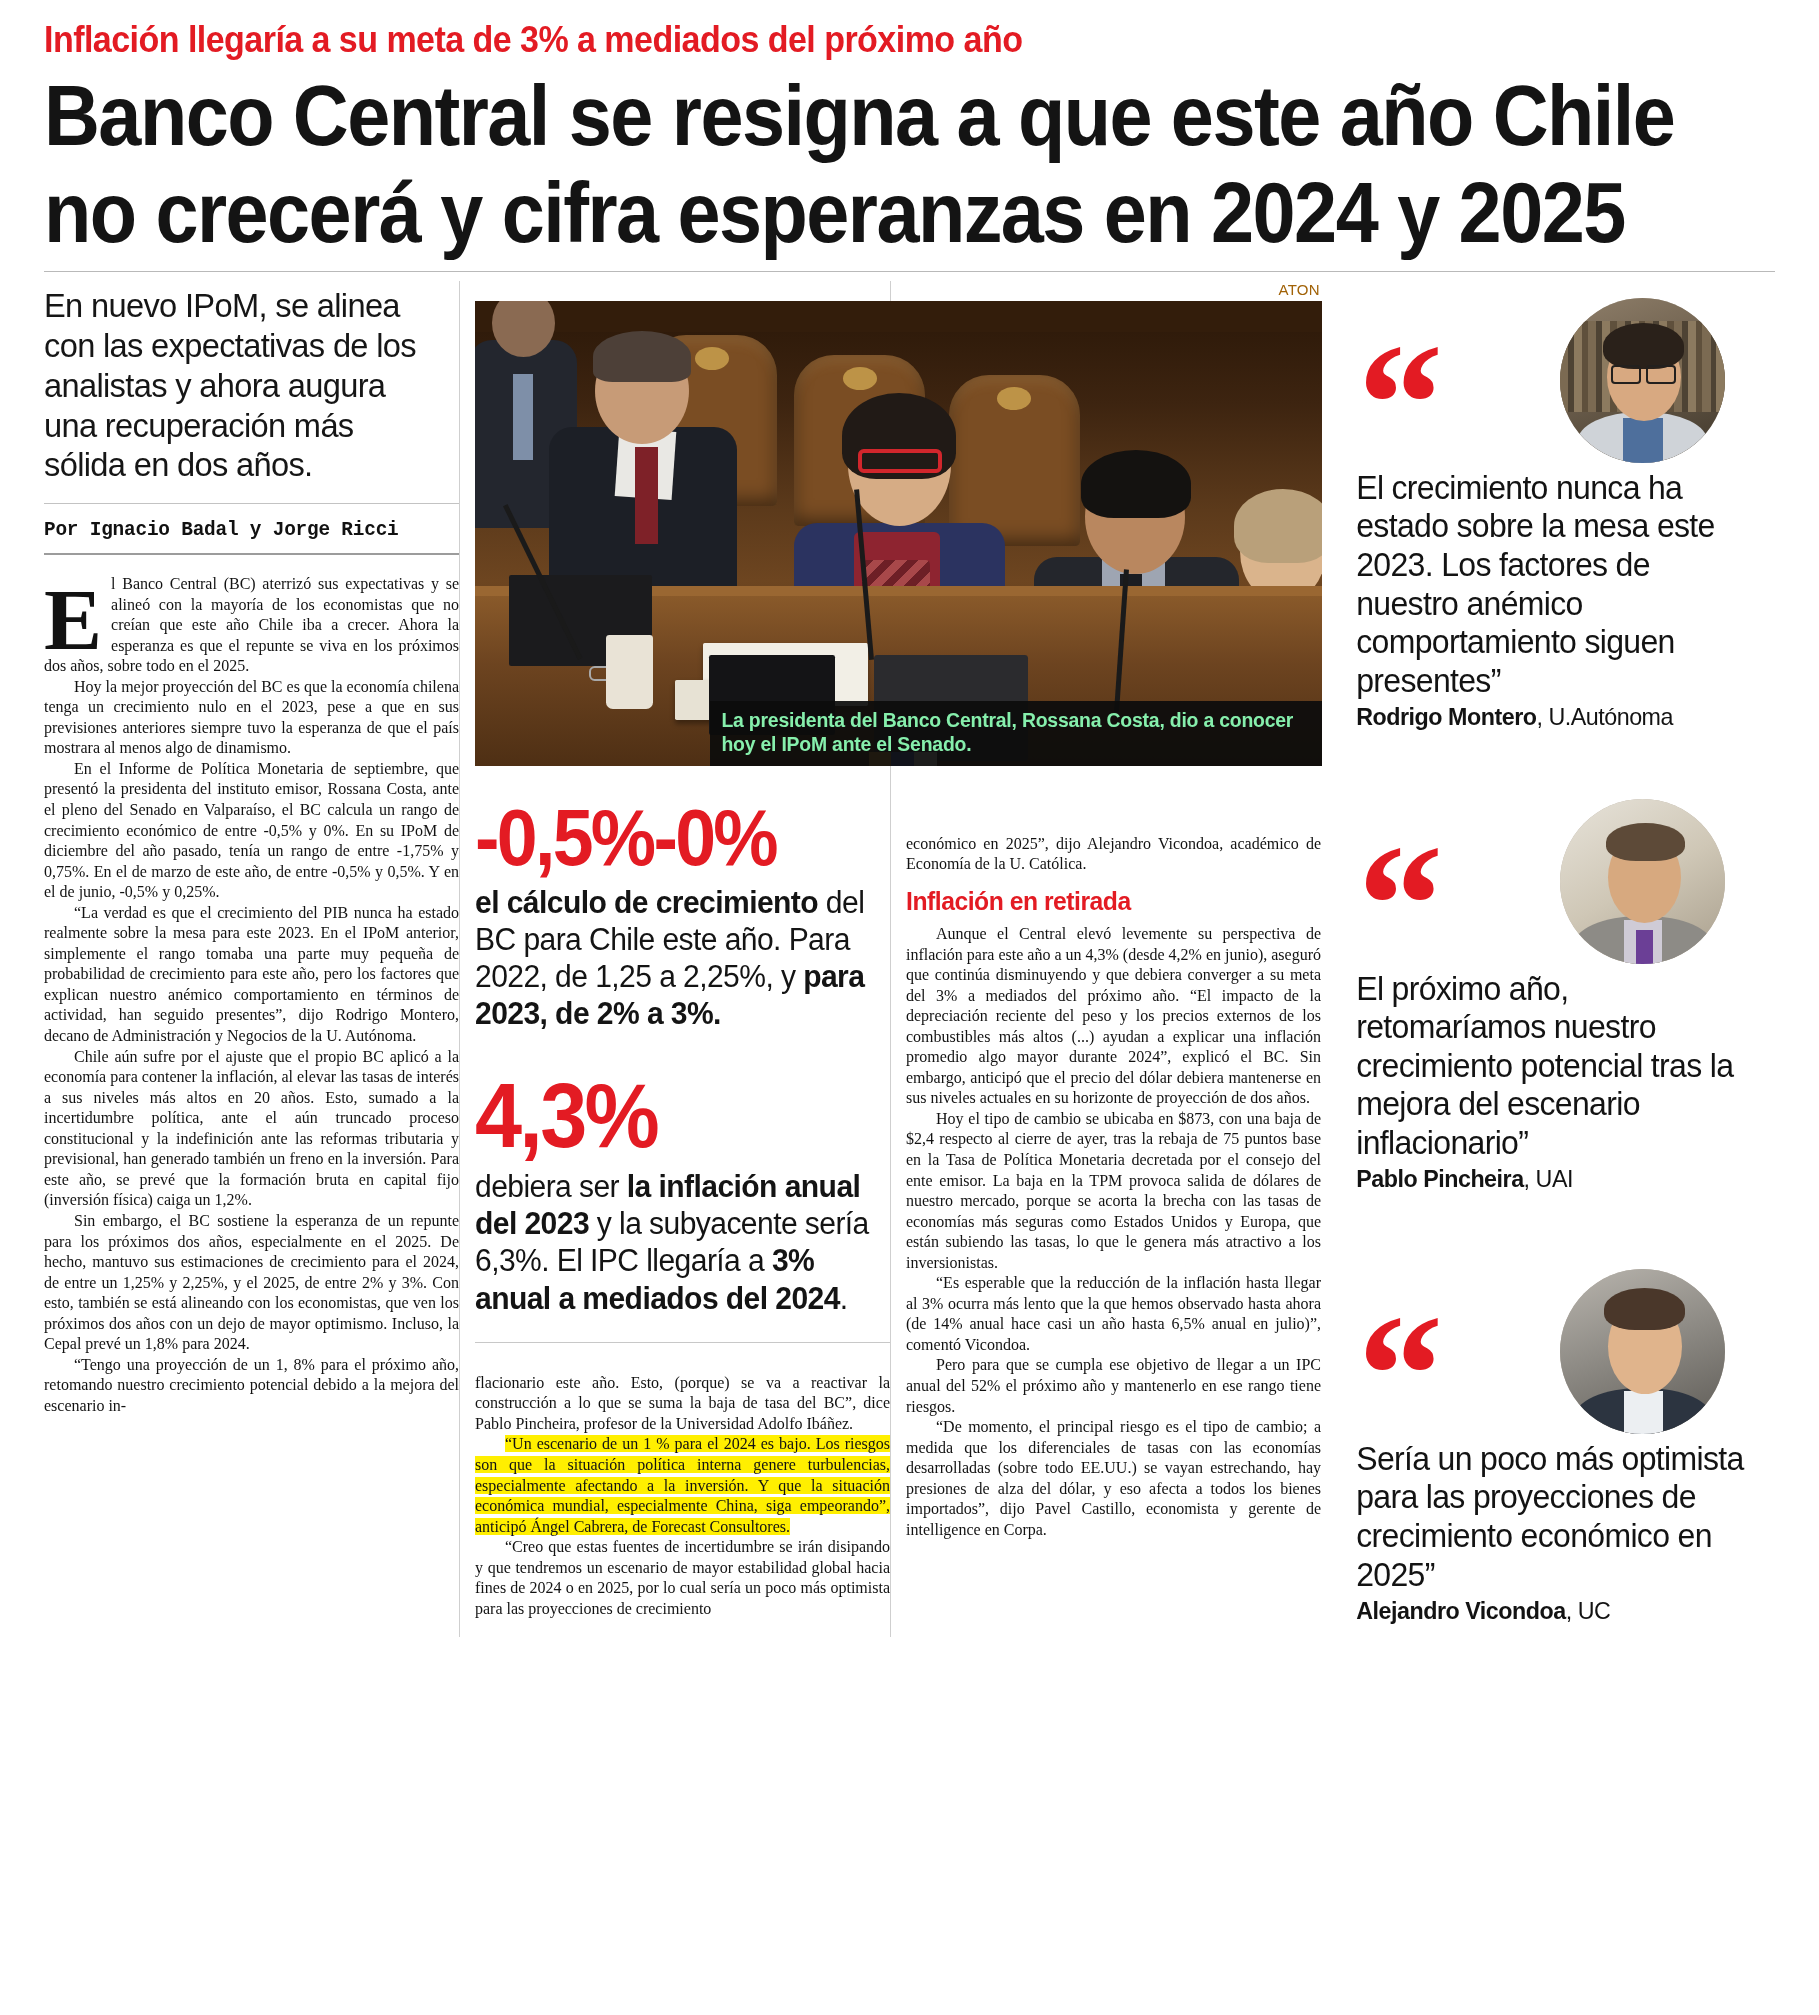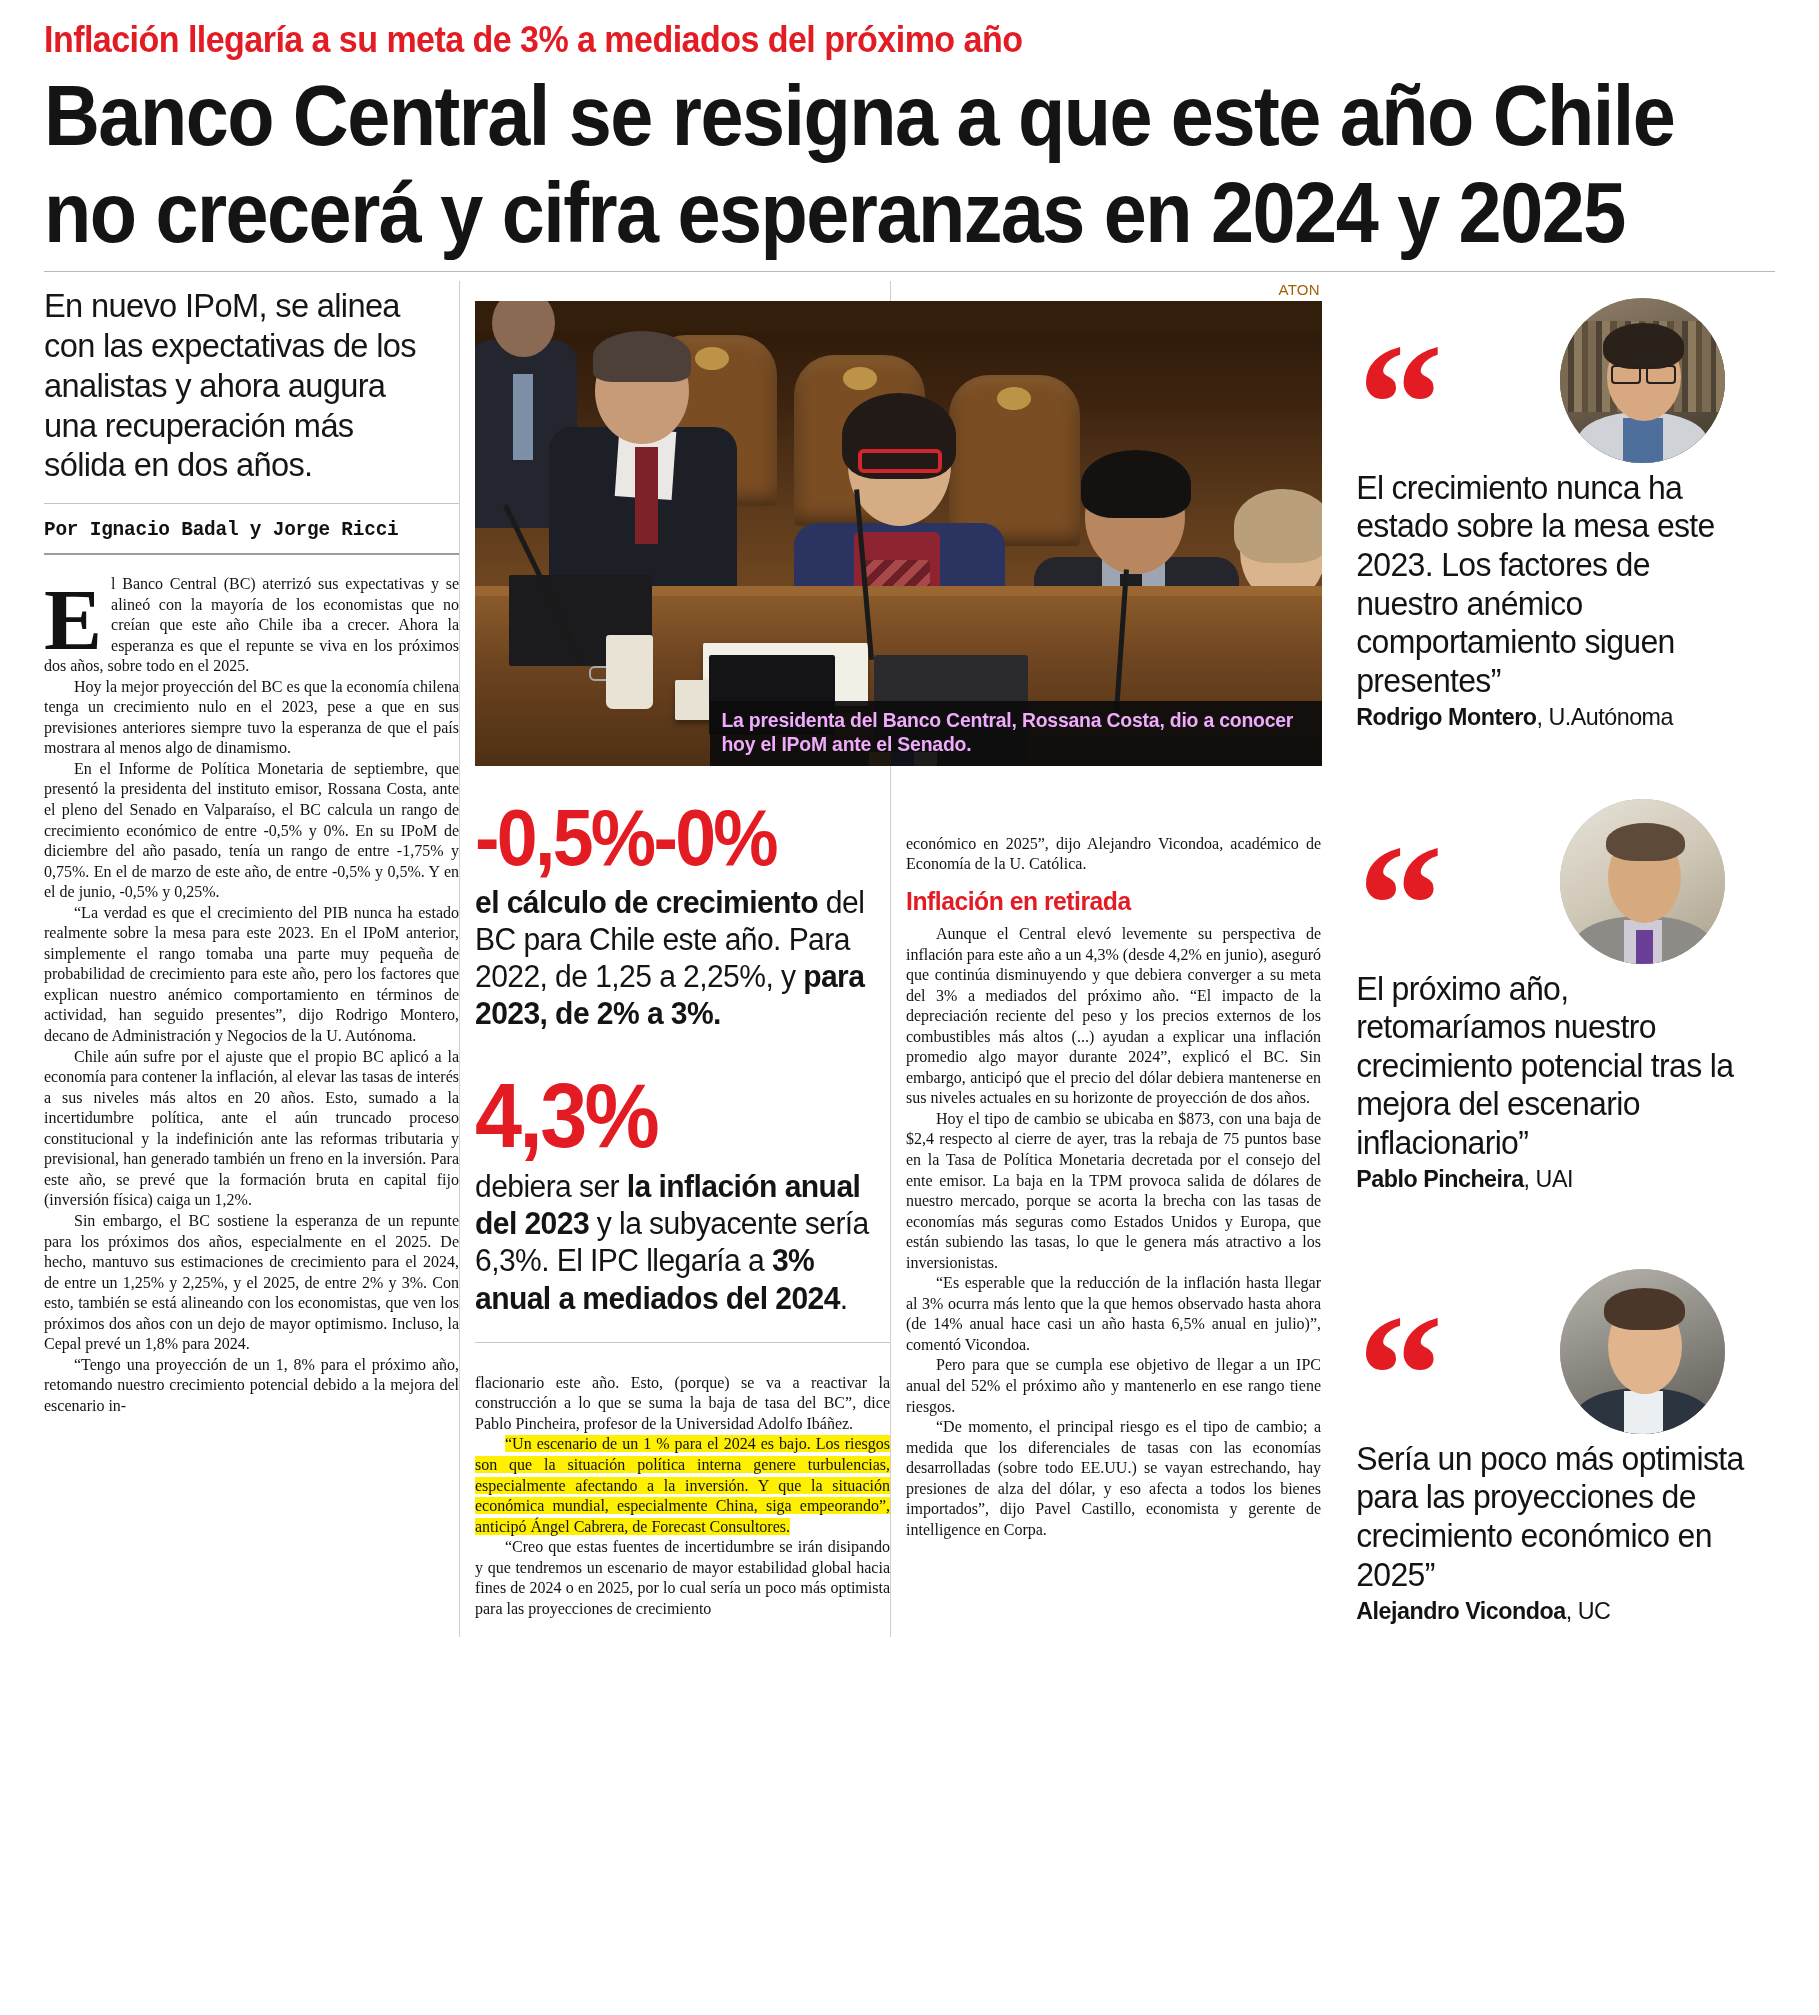--- a/index.html
+++ b/index.html
@@ -125,21 +125,21 @@
   .torso { position:absolute; border-radius: 23px 23px 0 0; }
   .mic { position:absolute; background:#1a1a1a; transform-origin: bottom left; }
   .laptop { position:absolute; background:#1b1b1d; border-radius:2.3px; }
   .papers { position:absolute; background:#f2efe6; border-radius:1.7px; box-shadow: 0 3.4px 5.7px rgba(0,0,0,.35); }
   .cup { position:absolute; background:#e9e3d6; border-radius:3.4px 3.4px 6.8px 6.8px; }
   .tablet { position:absolute; background:#2b2b2e; border-radius:3.4px; }
   .photo-cap {
     position: absolute;
     right: 0; bottom: 0;
     background: rgba(12,12,12,0.92);
-    color: #f0abfc;
+    color: #86efac;
     font-family: "Liberation Sans", sans-serif;
     font-weight: bold;
     font-size: 19.4px;
     line-height: 1.22;
     letter-spacing: -0.2px;
     padding: 8px 10.3px 9px 11.4px;
     width: 612px;
   }
 
   

